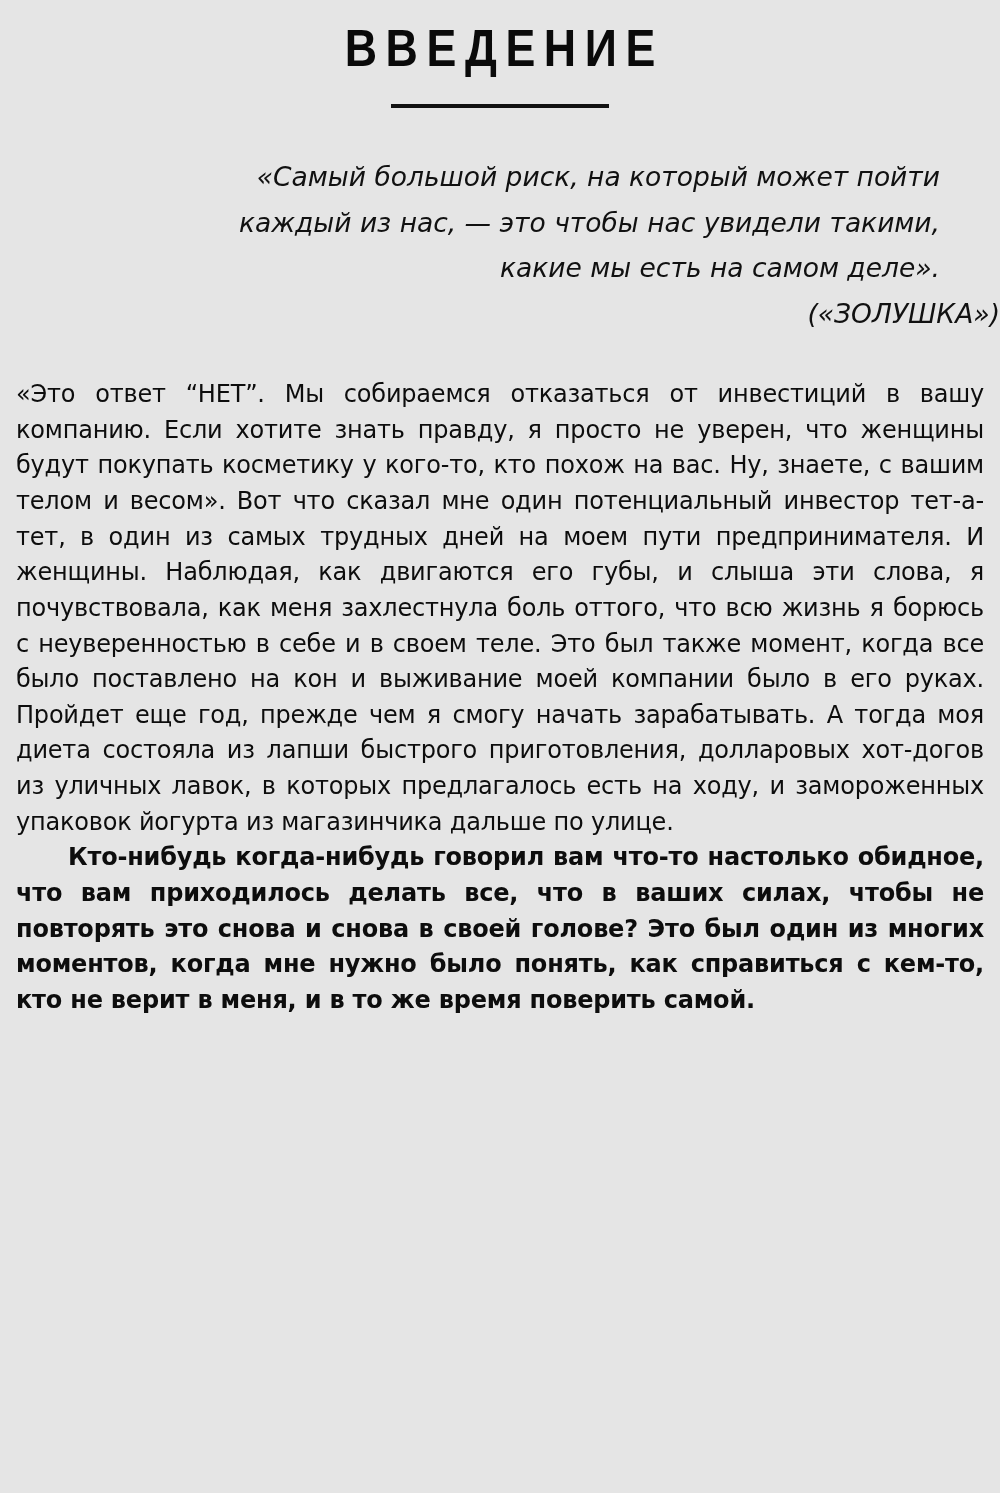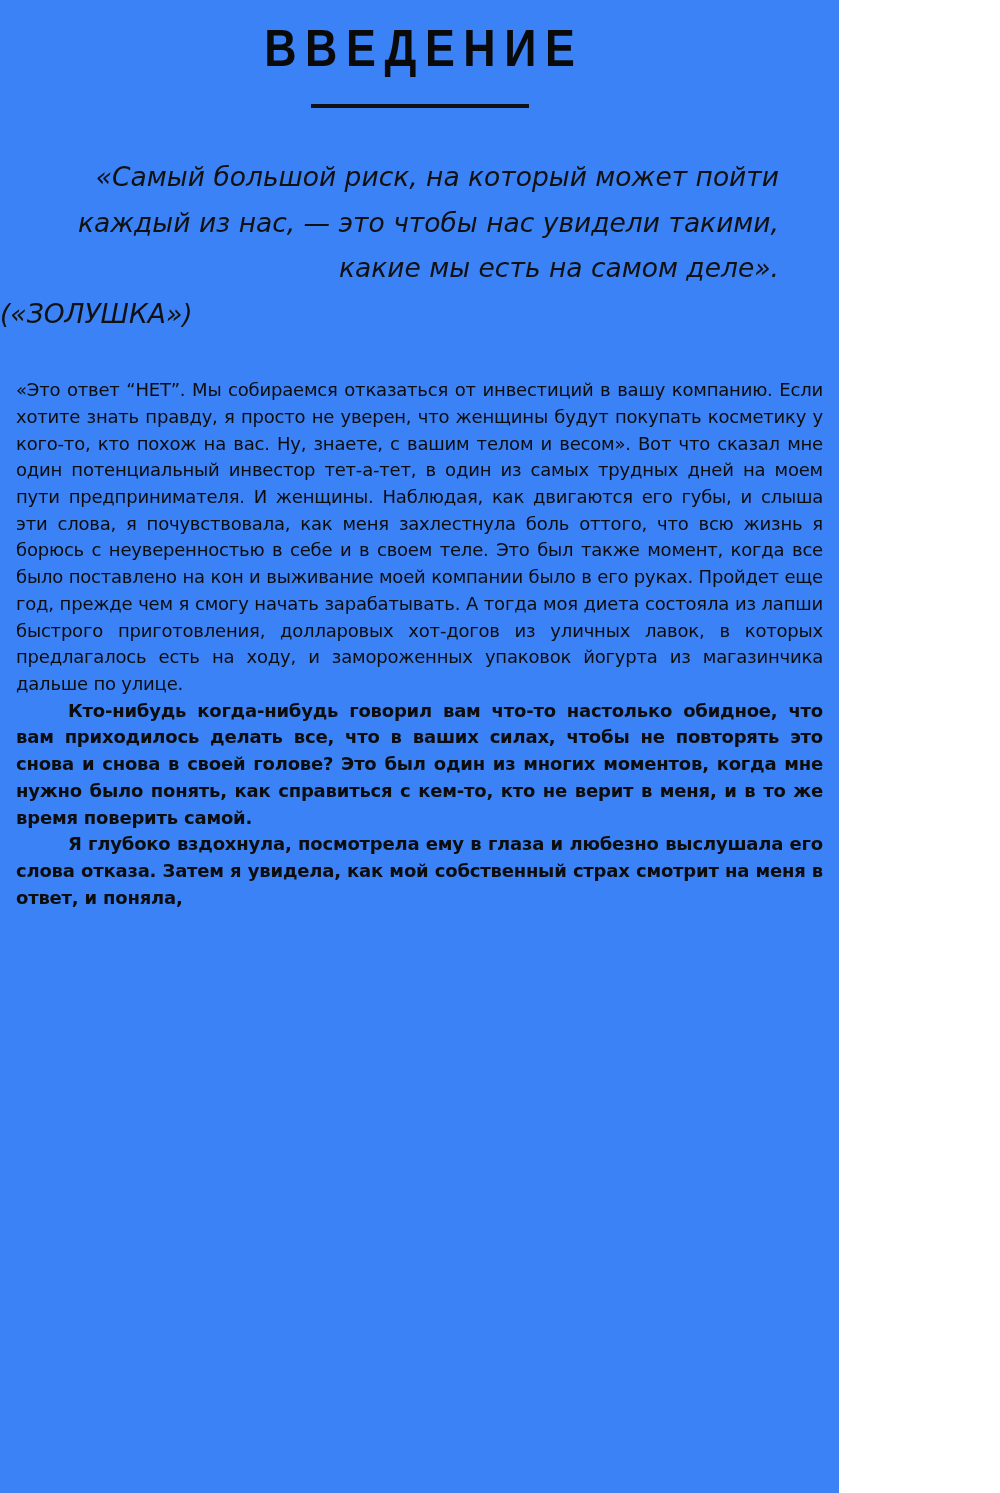--- a/index.html
+++ b/index.html
@@ -2,23 +2,23 @@
 <html lang="ru"><head>
 <meta charset="utf-8">
 <style>
   html, body {
     margin: 0;
     padding: 0;
     background: #ffffff;
   }
   .page {
     position: relative;
-    width: 839px;
+    width: 1000px;
     height: 1493px;
-    background: #3b82f6;
+    background: #e5e5e5;
     overflow: hidden;
     font-family: "DejaVu Sans", sans-serif;
     color: #101010;
   }
   .chapter-title {
     text-align: center;
     font-family: "Liberation Sans", sans-serif;
     font-weight: 700;
     font-size: 52px;
     letter-spacing: 10px;
@@ -38,28 +38,29 @@
     width: 730px;
     text-align: right;
     font-family: "DejaVu Sans", sans-serif;
     font-style: italic;
     font-size: 26.5px;
     line-height: 1.72;
     color: #111;
   }
   .epigraph-source {
     margin-top: 2px;
+    text-align: right;
     font-style: italic;
     font-size: 26.5px;
     line-height: 1.6;
     color: #111;
   }
   .body-text {
     margin: 42px 16px 4px 16px;
-    font-size: 18px;
+    font-size: 24px;
     line-height: 1.485;
     text-align: justify;
     letter-spacing: -0.2px;
     color: #0d0d0d;
   }
   .body-text p {
     margin: 0;
   }
   .body-text p.indent {
     text-indent: 52px;
@@ -76,16 +77,15 @@
 
   <h1 class="chapter-title">ВВЕДЕНИЕ</h1>
   <div class="title-rule"></div>
 
   <div class="epigraph">«Самый большой риск, на который может пойти каждый из нас, — это чтобы нас увидели такими, какие мы есть на самом деле».</div>
   <div class="epigraph-source">(«ЗОЛУШКА»)</div>
 
   <div class="body-text">
     <p>«Это ответ “НЕТ”. Мы собираемся отказаться от инвестиций в вашу компанию. Если хотите знать правду, я просто не уверен, что женщины будут покупать косметику у кого-то, кто похож на вас. Ну, знаете, с вашим телом и весом». Вот что сказал мне один потенциальный инвестор тет-а-тет, в один из самых трудных дней на моем пути предпринимателя. И женщины. Наблюдая, как двигаются его губы, и слыша эти слова, я почувствовала, как меня захлестнула боль оттого, что всю жизнь я борюсь с неуверенностью в себе и в своем теле. Это был также момент, когда все было поставлено на кон и выживание моей компании было в его руках. Пройдет еще год, прежде чем я смогу начать зарабатывать. А тогда моя диета состояла из лапши быстрого приготовления, долларовых хот-догов из уличных лавок, в которых предлагалось есть на ходу, и замороженных упаковок йогурта из магазинчика дальше по улице.</p>
     <p class="indent">Кто-нибудь когда-нибудь говорил вам что-то настолько обидное, что вам приходилось делать все, что в ваших силах, чтобы не повторять это снова и снова в своей голове? Это был один из многих моментов, когда мне нужно было понять, как справиться с кем-то, кто не верит в меня, и в то же время поверить самой.</p>
-    <p class="indent">Я глубоко вздохнула, посмотрела ему в глаза и любезно выслушала его слова отказа. Затем я увидела, как мой собственный страх смотрит на меня в ответ, и поняла,</p>
   </div>
 
 </div>
 
 </body></html>

